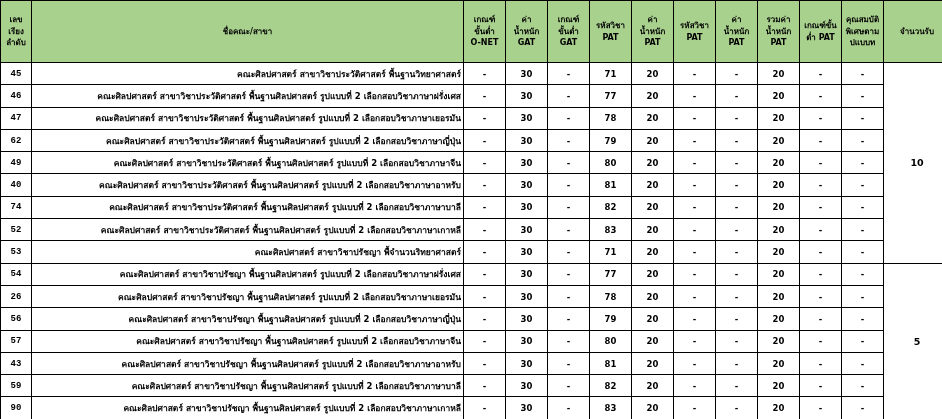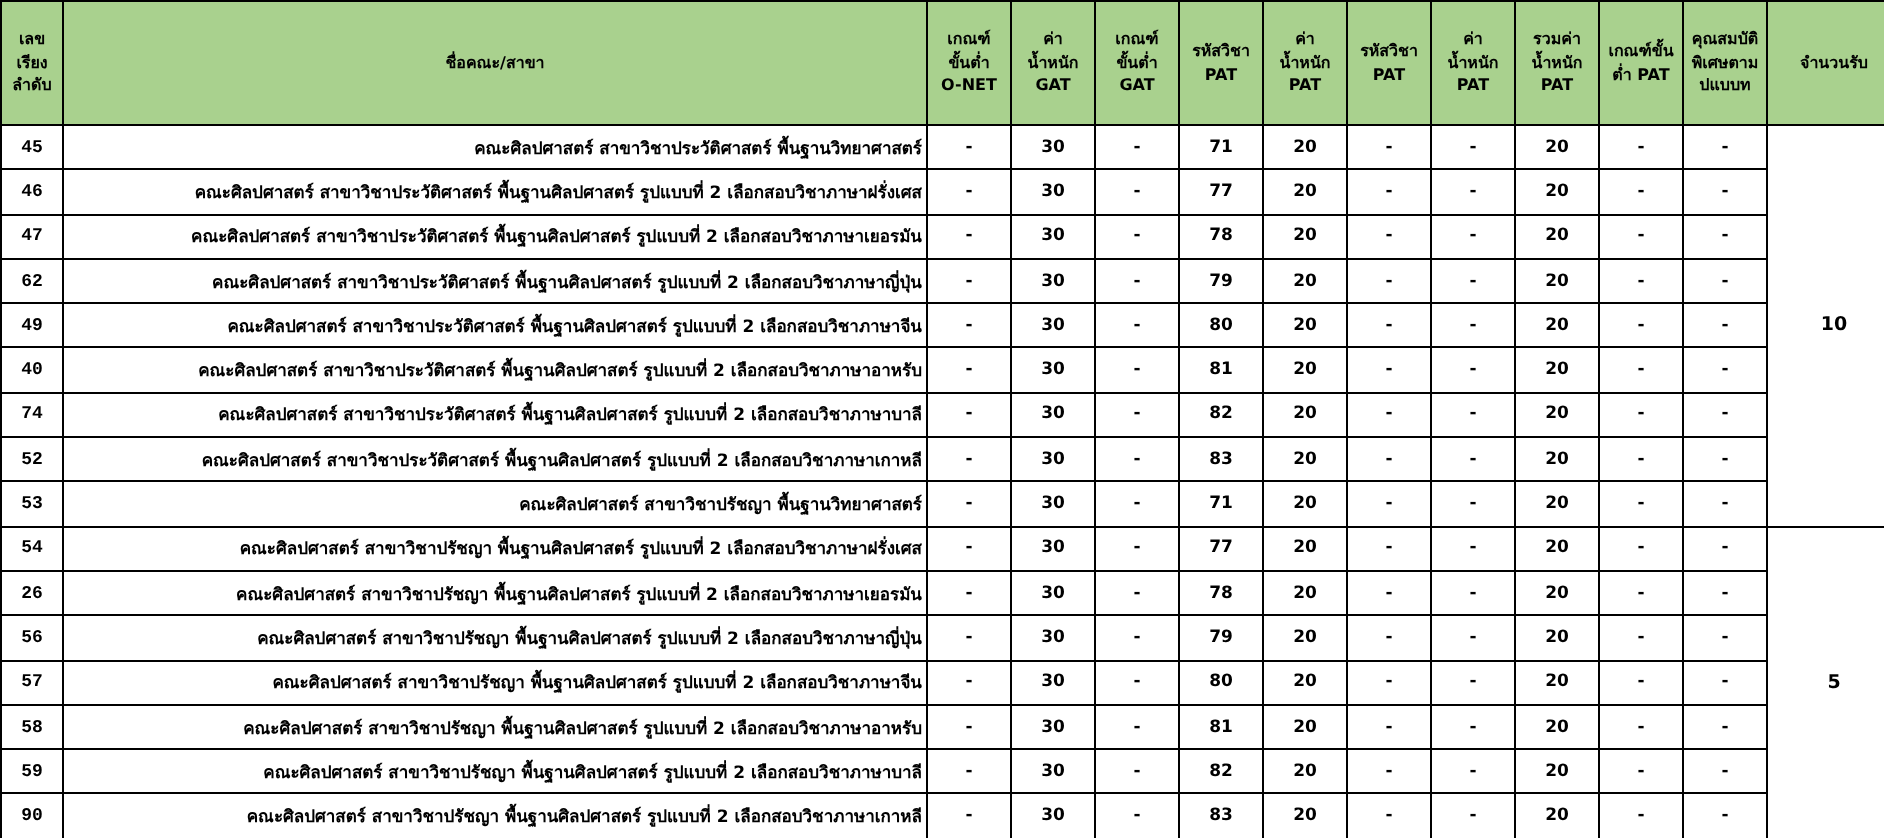--- a/index.html
+++ b/index.html
@@ -248,21 +248,21 @@
         <td>83</td>
         <td>20</td>
         <td>-</td>
         <td>-</td>
         <td>20</td>
         <td>-</td>
         <td>-</td>
       </tr>
       <tr>
         <td class="col-no">53</td>
-        <td class="col-name">คณะศิลปศาสตร์ สาขาวิชาปรัชญา พื้นฐานวิทยาศาสตร์</td>
+        <td class="col-name">คณะศิลปศาสตร์ สาขาวิชาปรัชญา พื้จำนวนริทยาศาสตร์</td>
         <td>-</td>
         <td>30</td>
         <td>-</td>
         <td>71</td>
         <td>20</td>
         <td>-</td>
         <td>-</td>
         <td>20</td>
         <td>-</td>
         <td>-</td>
@@ -318,21 +318,21 @@
         <td>-</td>
         <td>80</td>
         <td>20</td>
         <td>-</td>
         <td>-</td>
         <td>20</td>
         <td>-</td>
         <td>-</td>
       </tr>
       <tr>
-        <td class="col-no">58</td>
+        <td class="col-no">43</td>
         <td class="col-name">คณะศิลปศาสตร์ สาขาวิชาปรัชญา พื้นฐานศิลปศาสตร์ รูปแบบที่ 2 เลือกสอบวิชาภาษาอาหรับ</td>
         <td>-</td>
         <td>30</td>
         <td>-</td>
         <td>81</td>
         <td>20</td>
         <td>-</td>
         <td>-</td>
         <td>20</td>
         <td>-</td>

